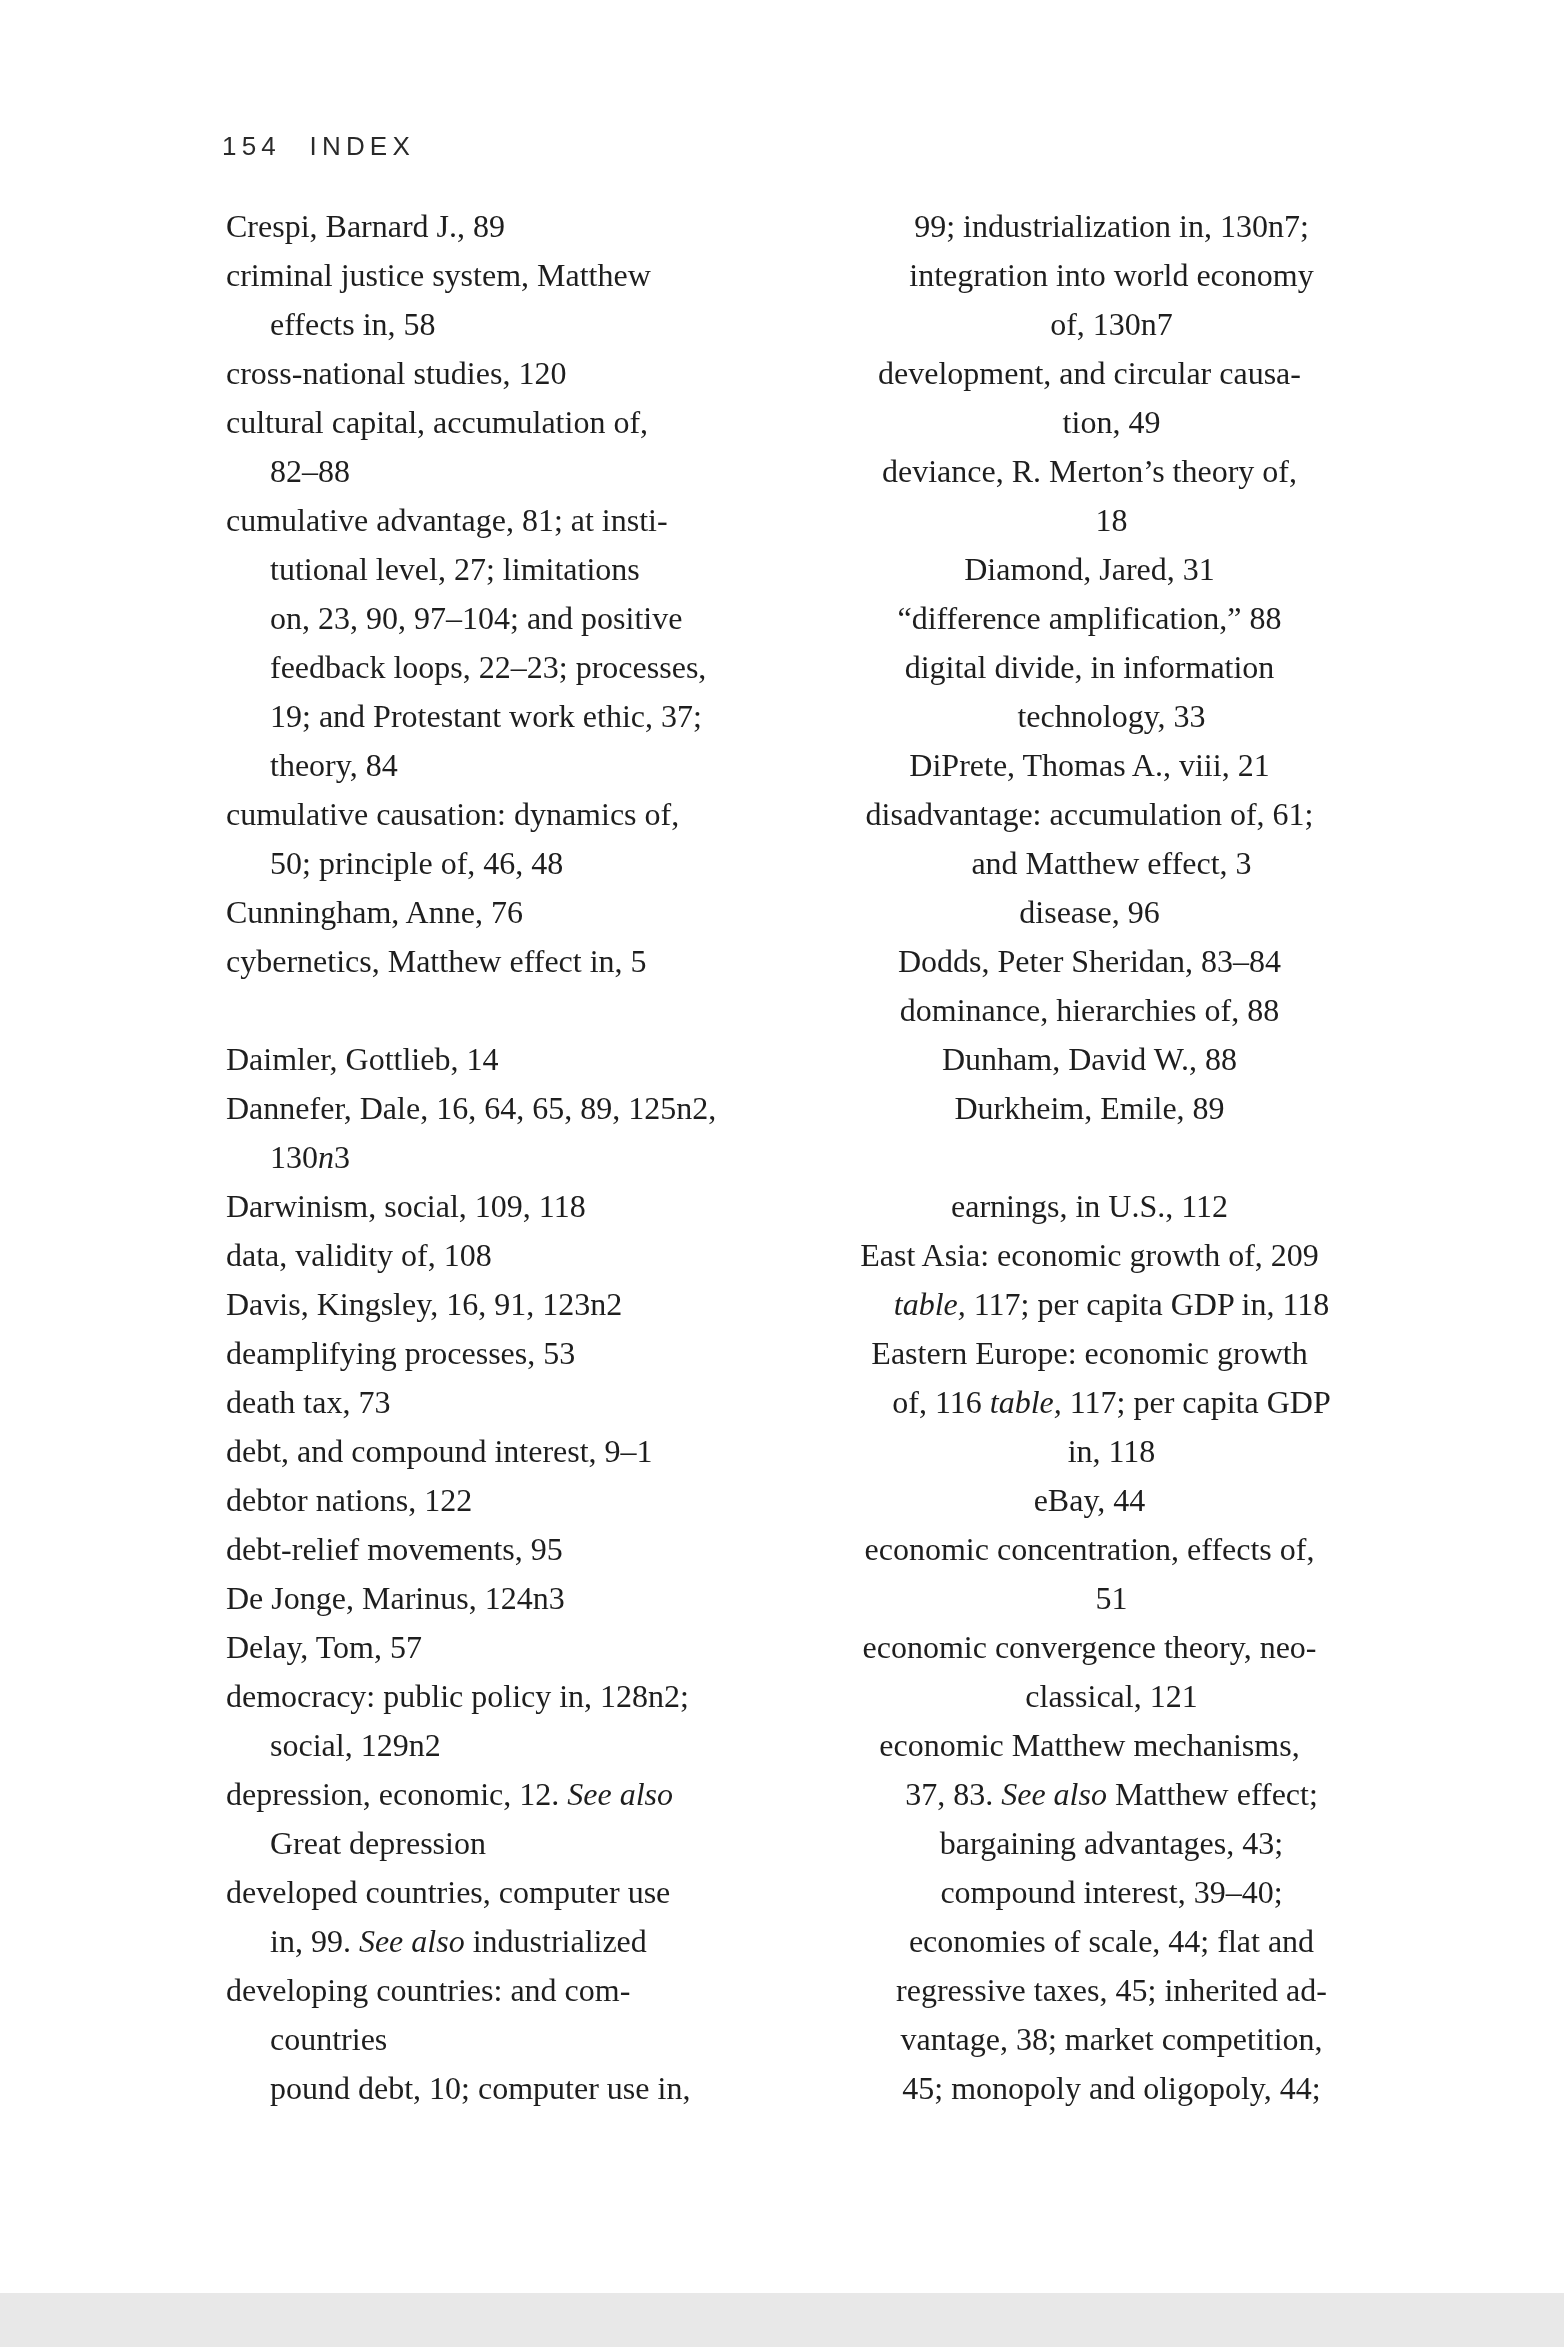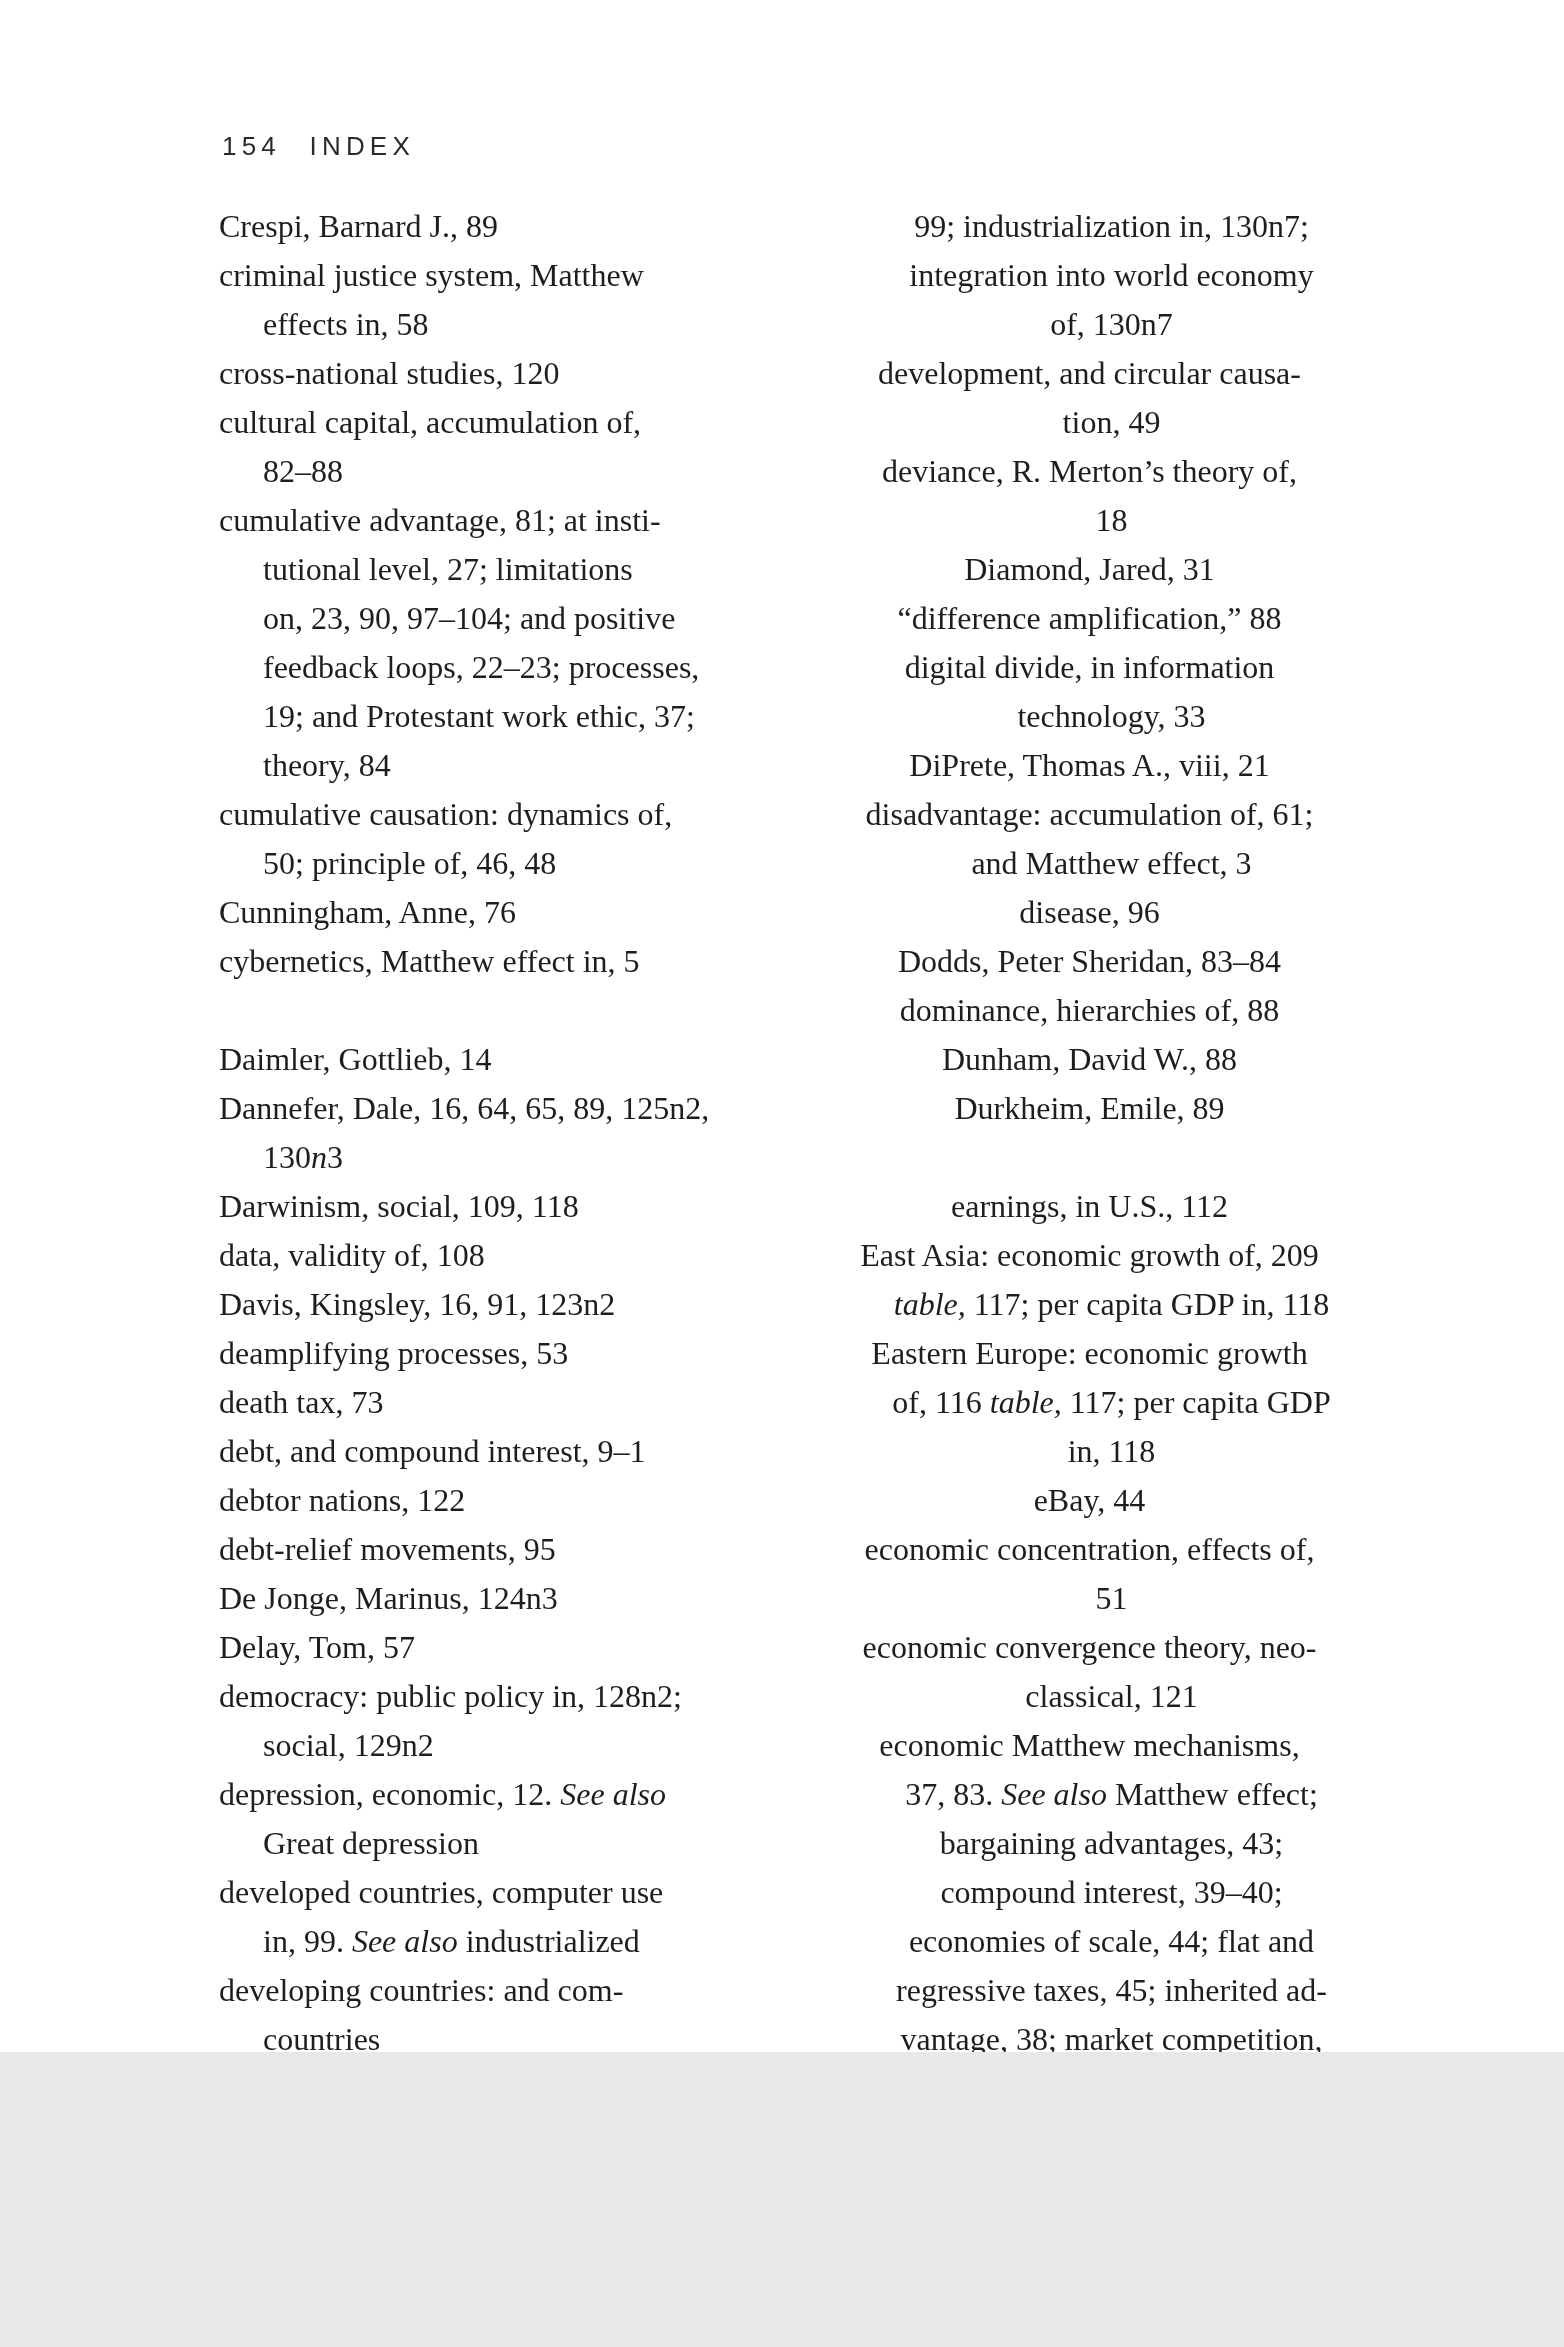--- a/index.html
+++ b/index.html
@@ -1,18 +1,18 @@
 <!DOCTYPE html>
 <html style="font-size:15px"><head>
 <meta charset="utf-8">
 <style>
   html,body{margin:0;padding:0;background:#e8e8e8;}
   .page{
     position:relative;
-    width:1565px;height:2052px;
+    width:1565px;height:2293px;
     background:#ffffff;
     font-family:"Liberation Serif", serif;
     color:#1e1e1e;
     overflow:hidden;
   }
   .header{
     position:absolute;
     left:222px;top:131px;
     font-family:"Liberation Sans", sans-serif;
     font-size:26px;
@@ -21,21 +21,21 @@
     white-space:nowrap;
   }
   .header .num{margin-right:28.5px;}
   .col{
     position:absolute;
     top:202px;
     font-size:32px;
     line-height:49px;
     white-space:nowrap;
   }
-  .col-left{left:219px;width:571px;}
+  .col-left{left:226px;width:571px;}
   .col-right{left:804px;width:571px;text-align:center;}
   .line{height:49px;}
   .line.indent{padding-left:44px;}
   .it{font-style:italic;}
 </style>
 </head>
 <body>
 
 <div class="page">
   <div class="header">

